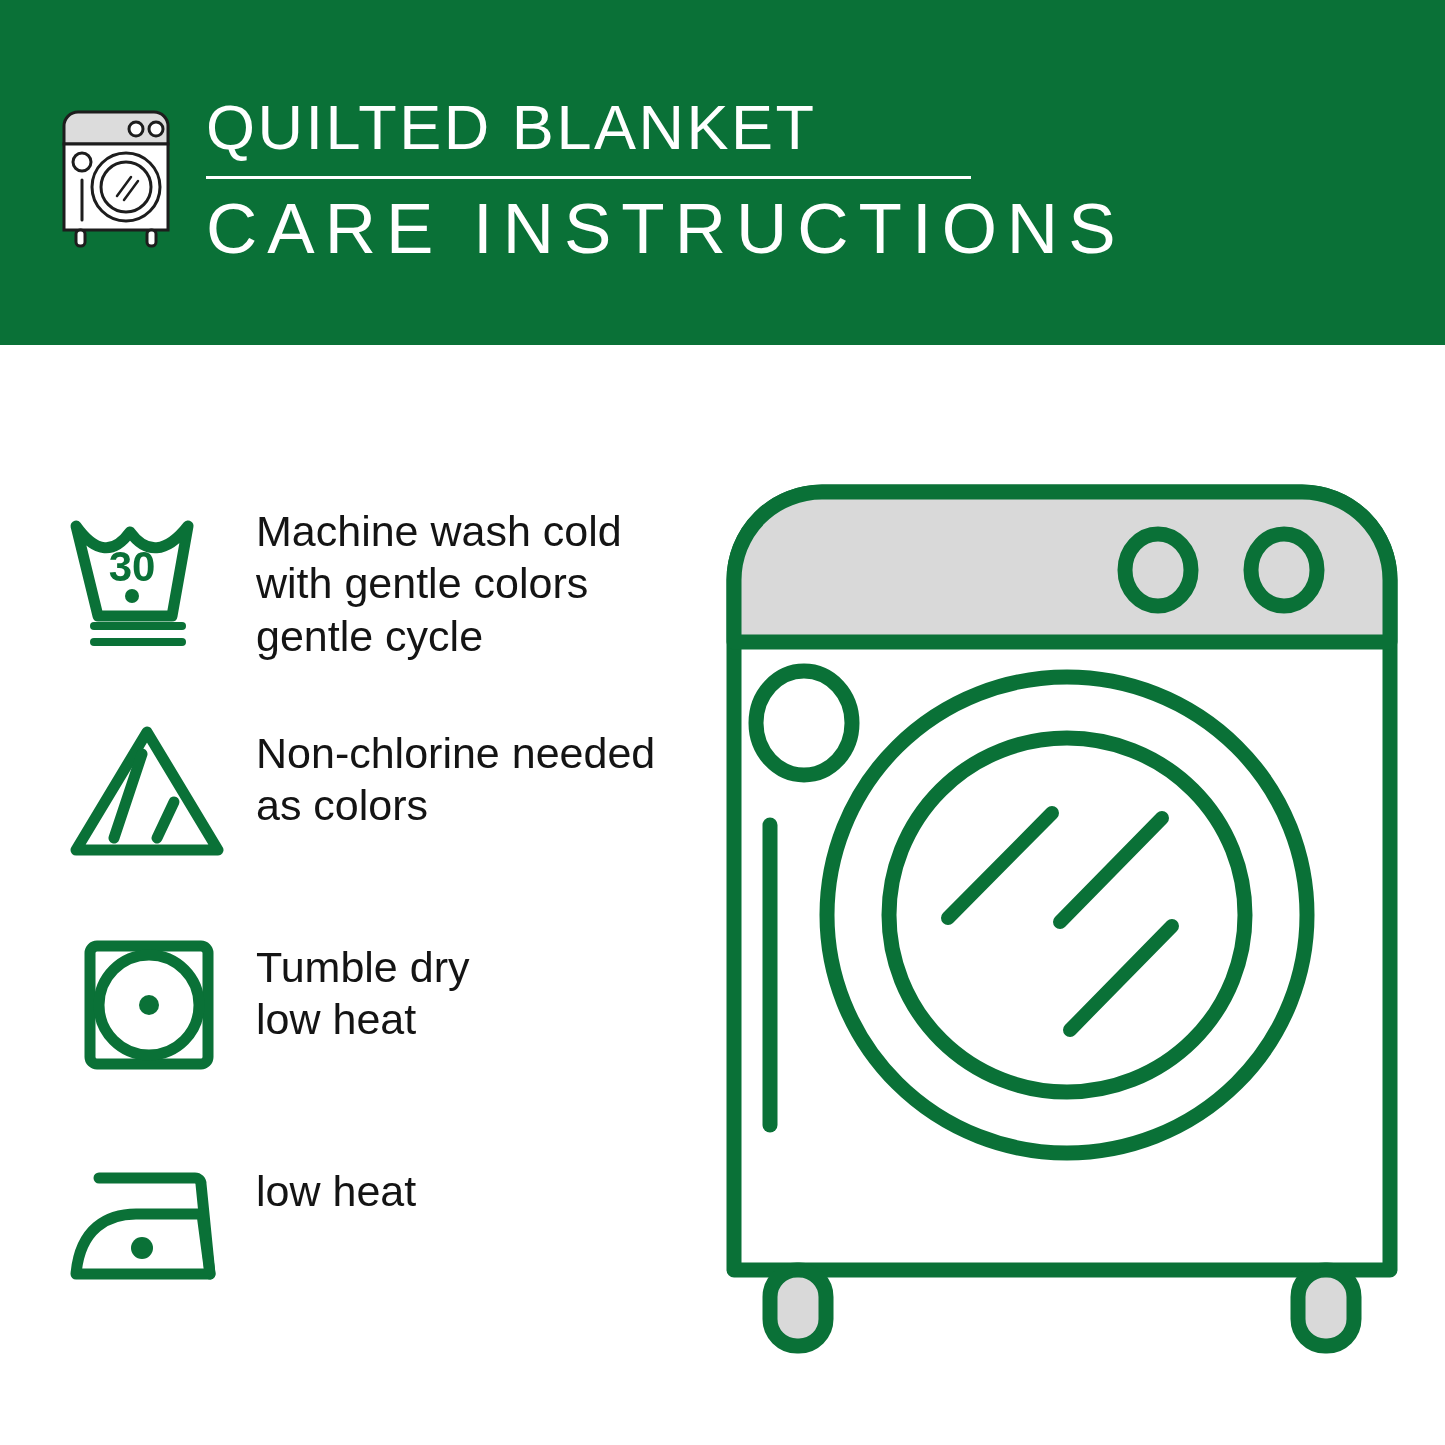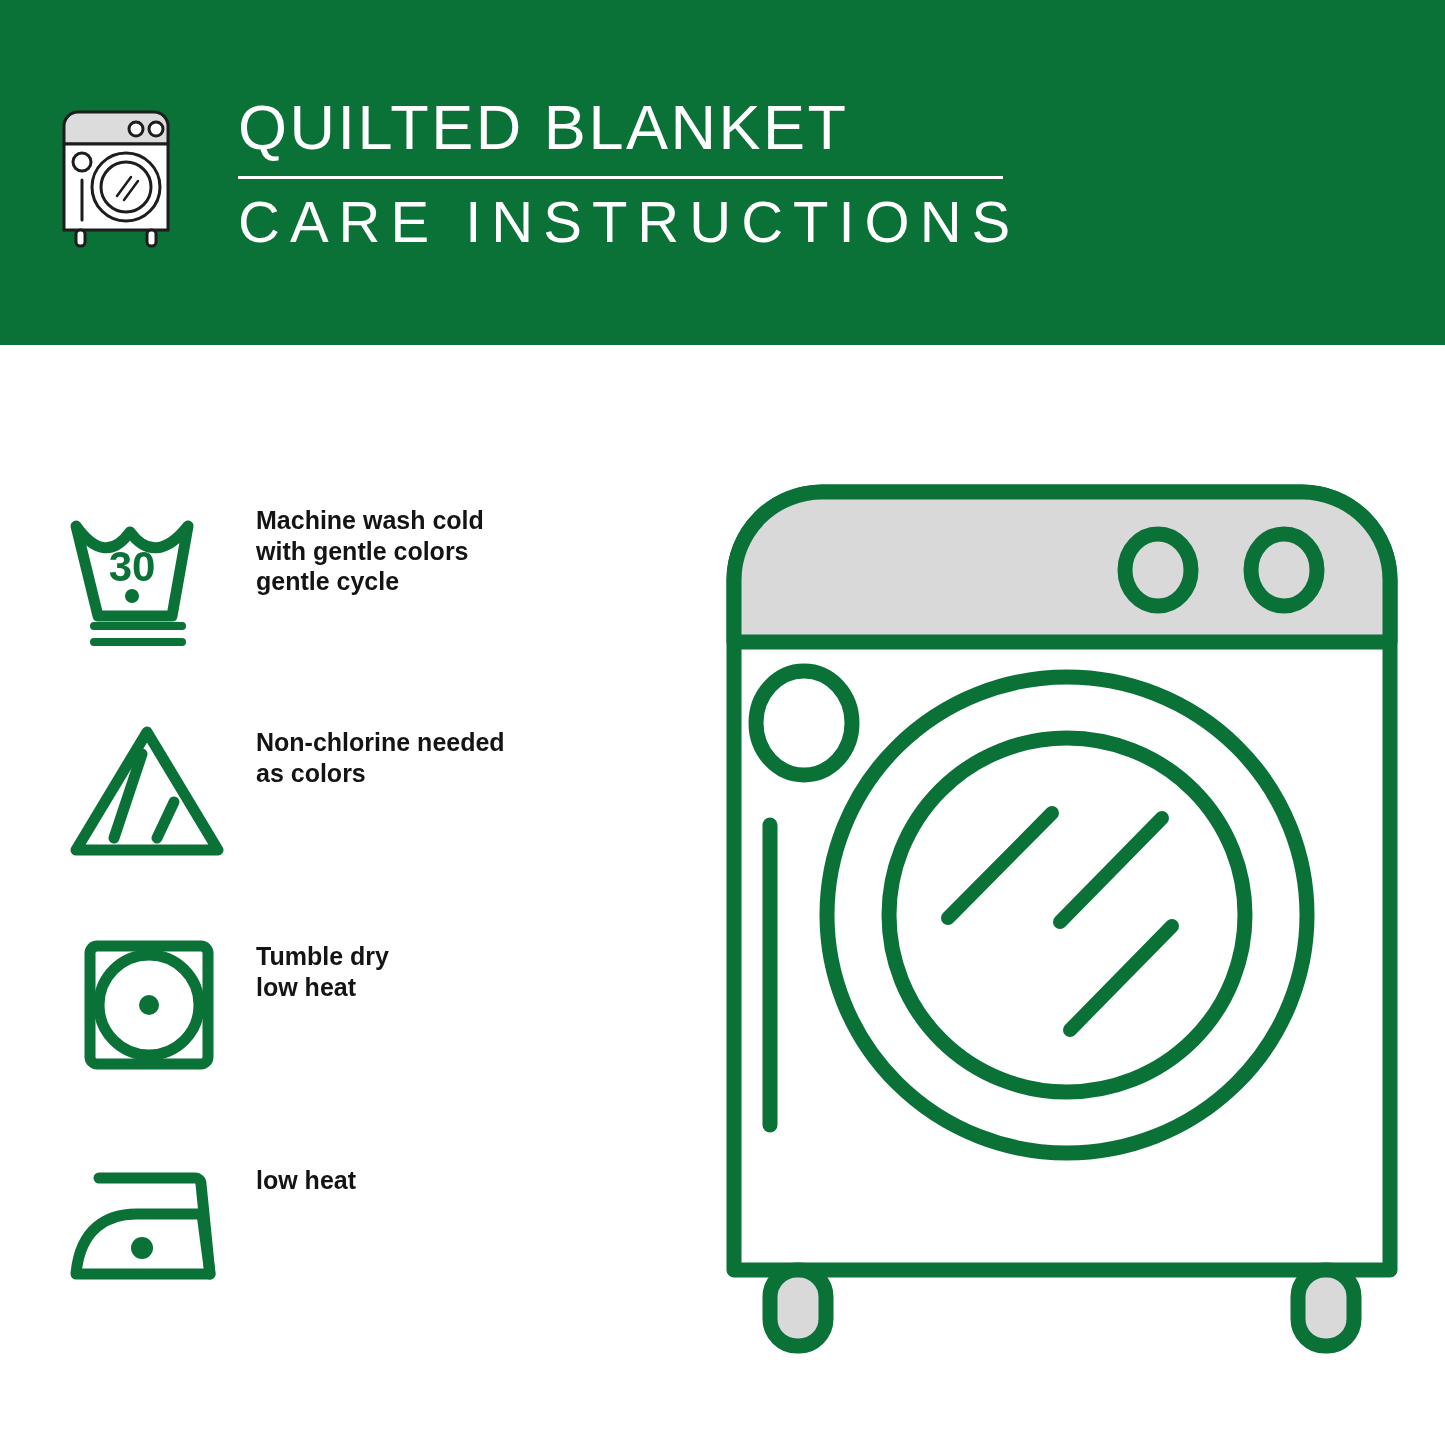--- a/index.html
+++ b/index.html
@@ -26,21 +26,20 @@
     width: 1445px;
     height: 345px;
     background: #0a7137;
   }
   .header-inner {
     position: absolute;
     left: 62px;
     top: 96px;
     display: flex;
     align-items: flex-start;
-    gap: 32px;
   }
   .header-logo {
     width: 122px;
     height: 152px;
     flex: 0 0 auto;
     margin-top: 4px;
   }
   .header-titles {
     margin-left: 22px;
     display: flex;
@@ -57,21 +56,21 @@
   }
   .title-rule {
     height: 3px;
     background: #ffffff;
     width: 765px;
     margin-top: 17px;
     margin-bottom: 14px;
   }
   .title-sub {
     color: #ffffff;
-    font-size: 58px;
+    font-size: 71px;
     letter-spacing: 10px;
     line-height: 1;
     font-weight: 400;
     white-space: nowrap;
     font-family: "Liberation Sans", sans-serif;
   }
 
   
   .care-list {
     position: absolute;
@@ -96,23 +95,23 @@
     width: 170px;
     height: 160px;
     flex: 0 0 auto;
     display: flex;
     align-items: center;
     justify-content: flex-start;
   }
   .care-text {
     margin-left: 24px;
     color: #141414;
-    font-size: 25px;
+    font-size: 43px;
     line-height: 1.22;
-    font-weight: 700;
+    font-weight: 400;
     padding-top: 12px;
     font-family: "Liberation Sans", sans-serif;
   }
   .care-text .ln { display: block; white-space: nowrap; }
 
   
   .washer-wrap {
     position: absolute;
     left: 712px;
     top: 470px;

